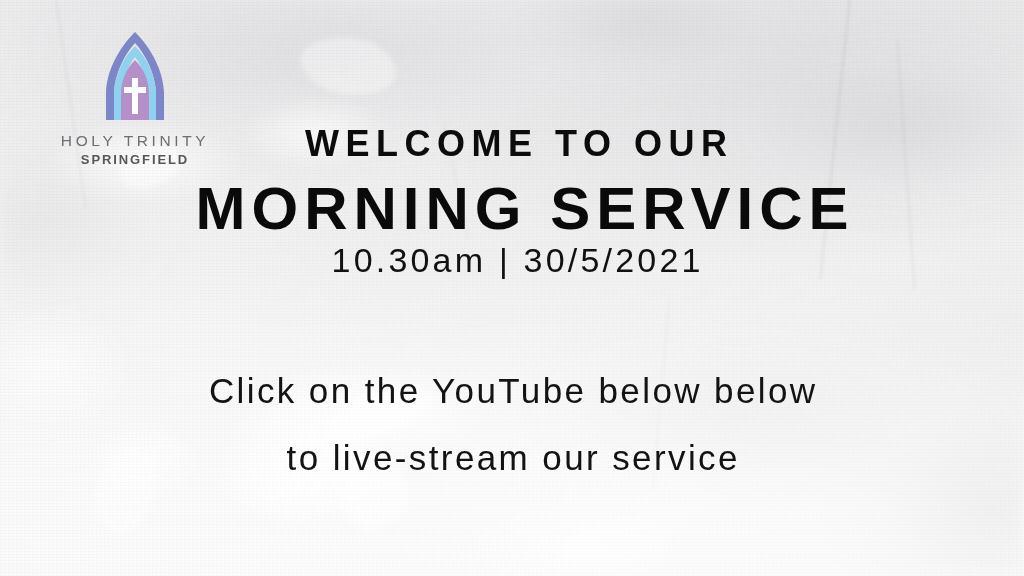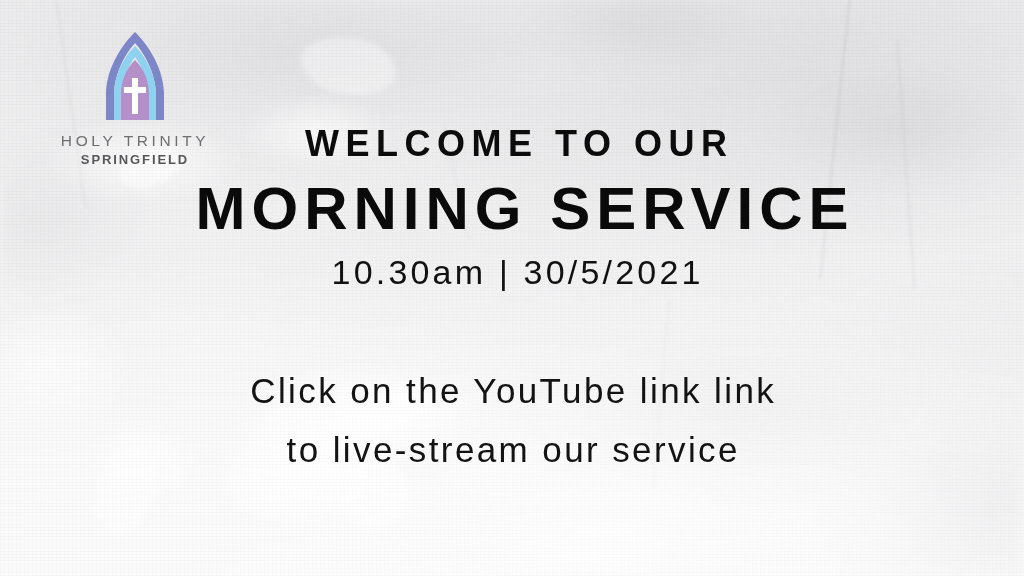--- a/index.html
+++ b/index.html
@@ -181,21 +181,21 @@
     margin: 17px 0 0 12px;
     text-indent: 6px;
   }
   #service-datetime {
     font-family: "Liberation Sans", sans-serif;
     font-size: 34px;
     font-weight: 300;
     letter-spacing: 3.2px;
     color: #111111;
     line-height: 1;
-    margin: 16px 0 0 0;
+    margin: 4px 0 0 0;
     text-indent: 3.2px;
   }
 
   
   #instruction-block {
     position: absolute;
     left: 0;
     right: 0;
     top: 373px;
     text-align: center;
@@ -205,21 +205,21 @@
     font-family: "Liberation Sans", sans-serif;
     font-size: 35px;
     font-weight: 300;
     letter-spacing: 2.4px;
     color: #131313;
     line-height: 1;
     margin: 0;
     text-indent: 2.4px;
   }
   .instruction-line + .instruction-line {
-    margin-top: 24px;
+    margin-top: 32px;
   }
 </style>
 </head>
 <body>
 
 <div id="slide">
 
   <div class="bg-layer bg-base"></div>
   <div class="bg-layer bg-blotches"></div>
   <div class="bg-layer bg-strokes"></div>
@@ -263,17 +263,17 @@
     <div id="logo-subwordmark">SPRINGFIELD</div>
   </div>
 
   <div id="headline-block">
     <h2 id="eyebrow-heading">WELCOME TO OUR</h2>
     <h1 id="main-heading">MORNING SERVICE</h1>
     <p id="service-datetime">10.30am | 30/5/2021</p>
   </div>
 
   <div id="instruction-block">
-    <p class="instruction-line">Click on the YouTube link link</p>
+    <p class="instruction-line">Click on the YouTube below below</p>
     <p class="instruction-line">to live-stream our service</p>
   </div>
 
 </div>
 
 </body></html>

